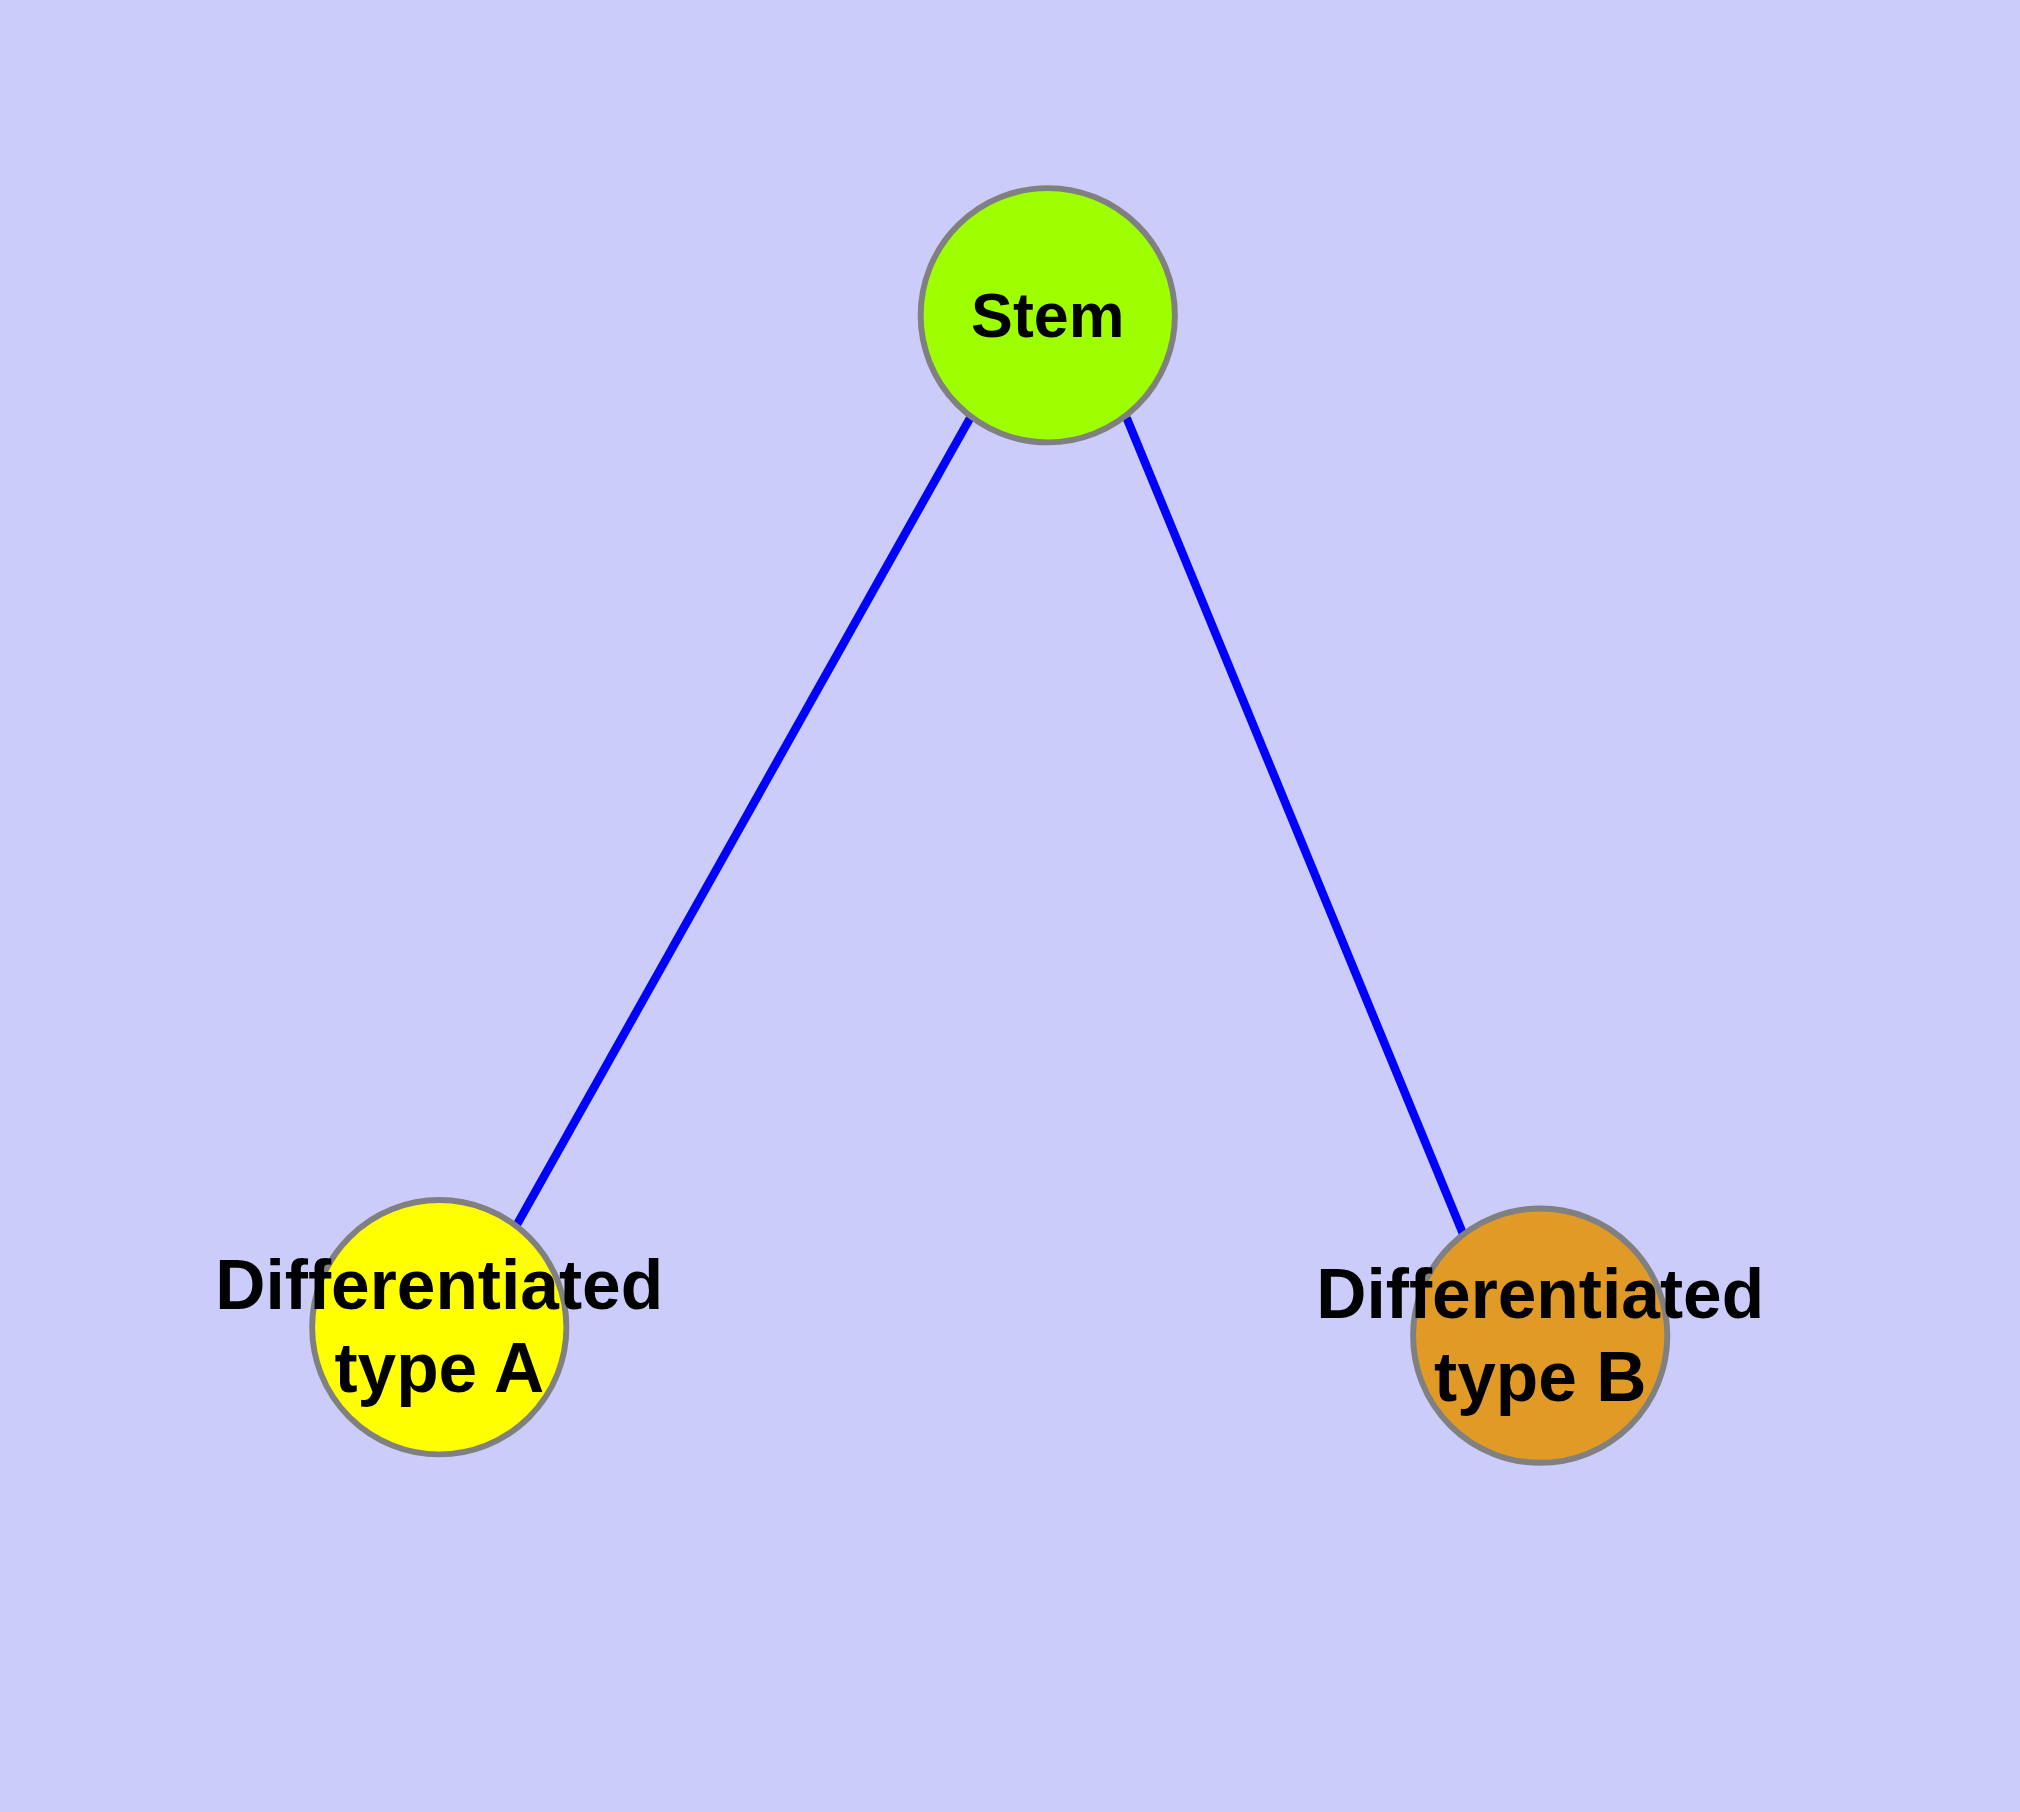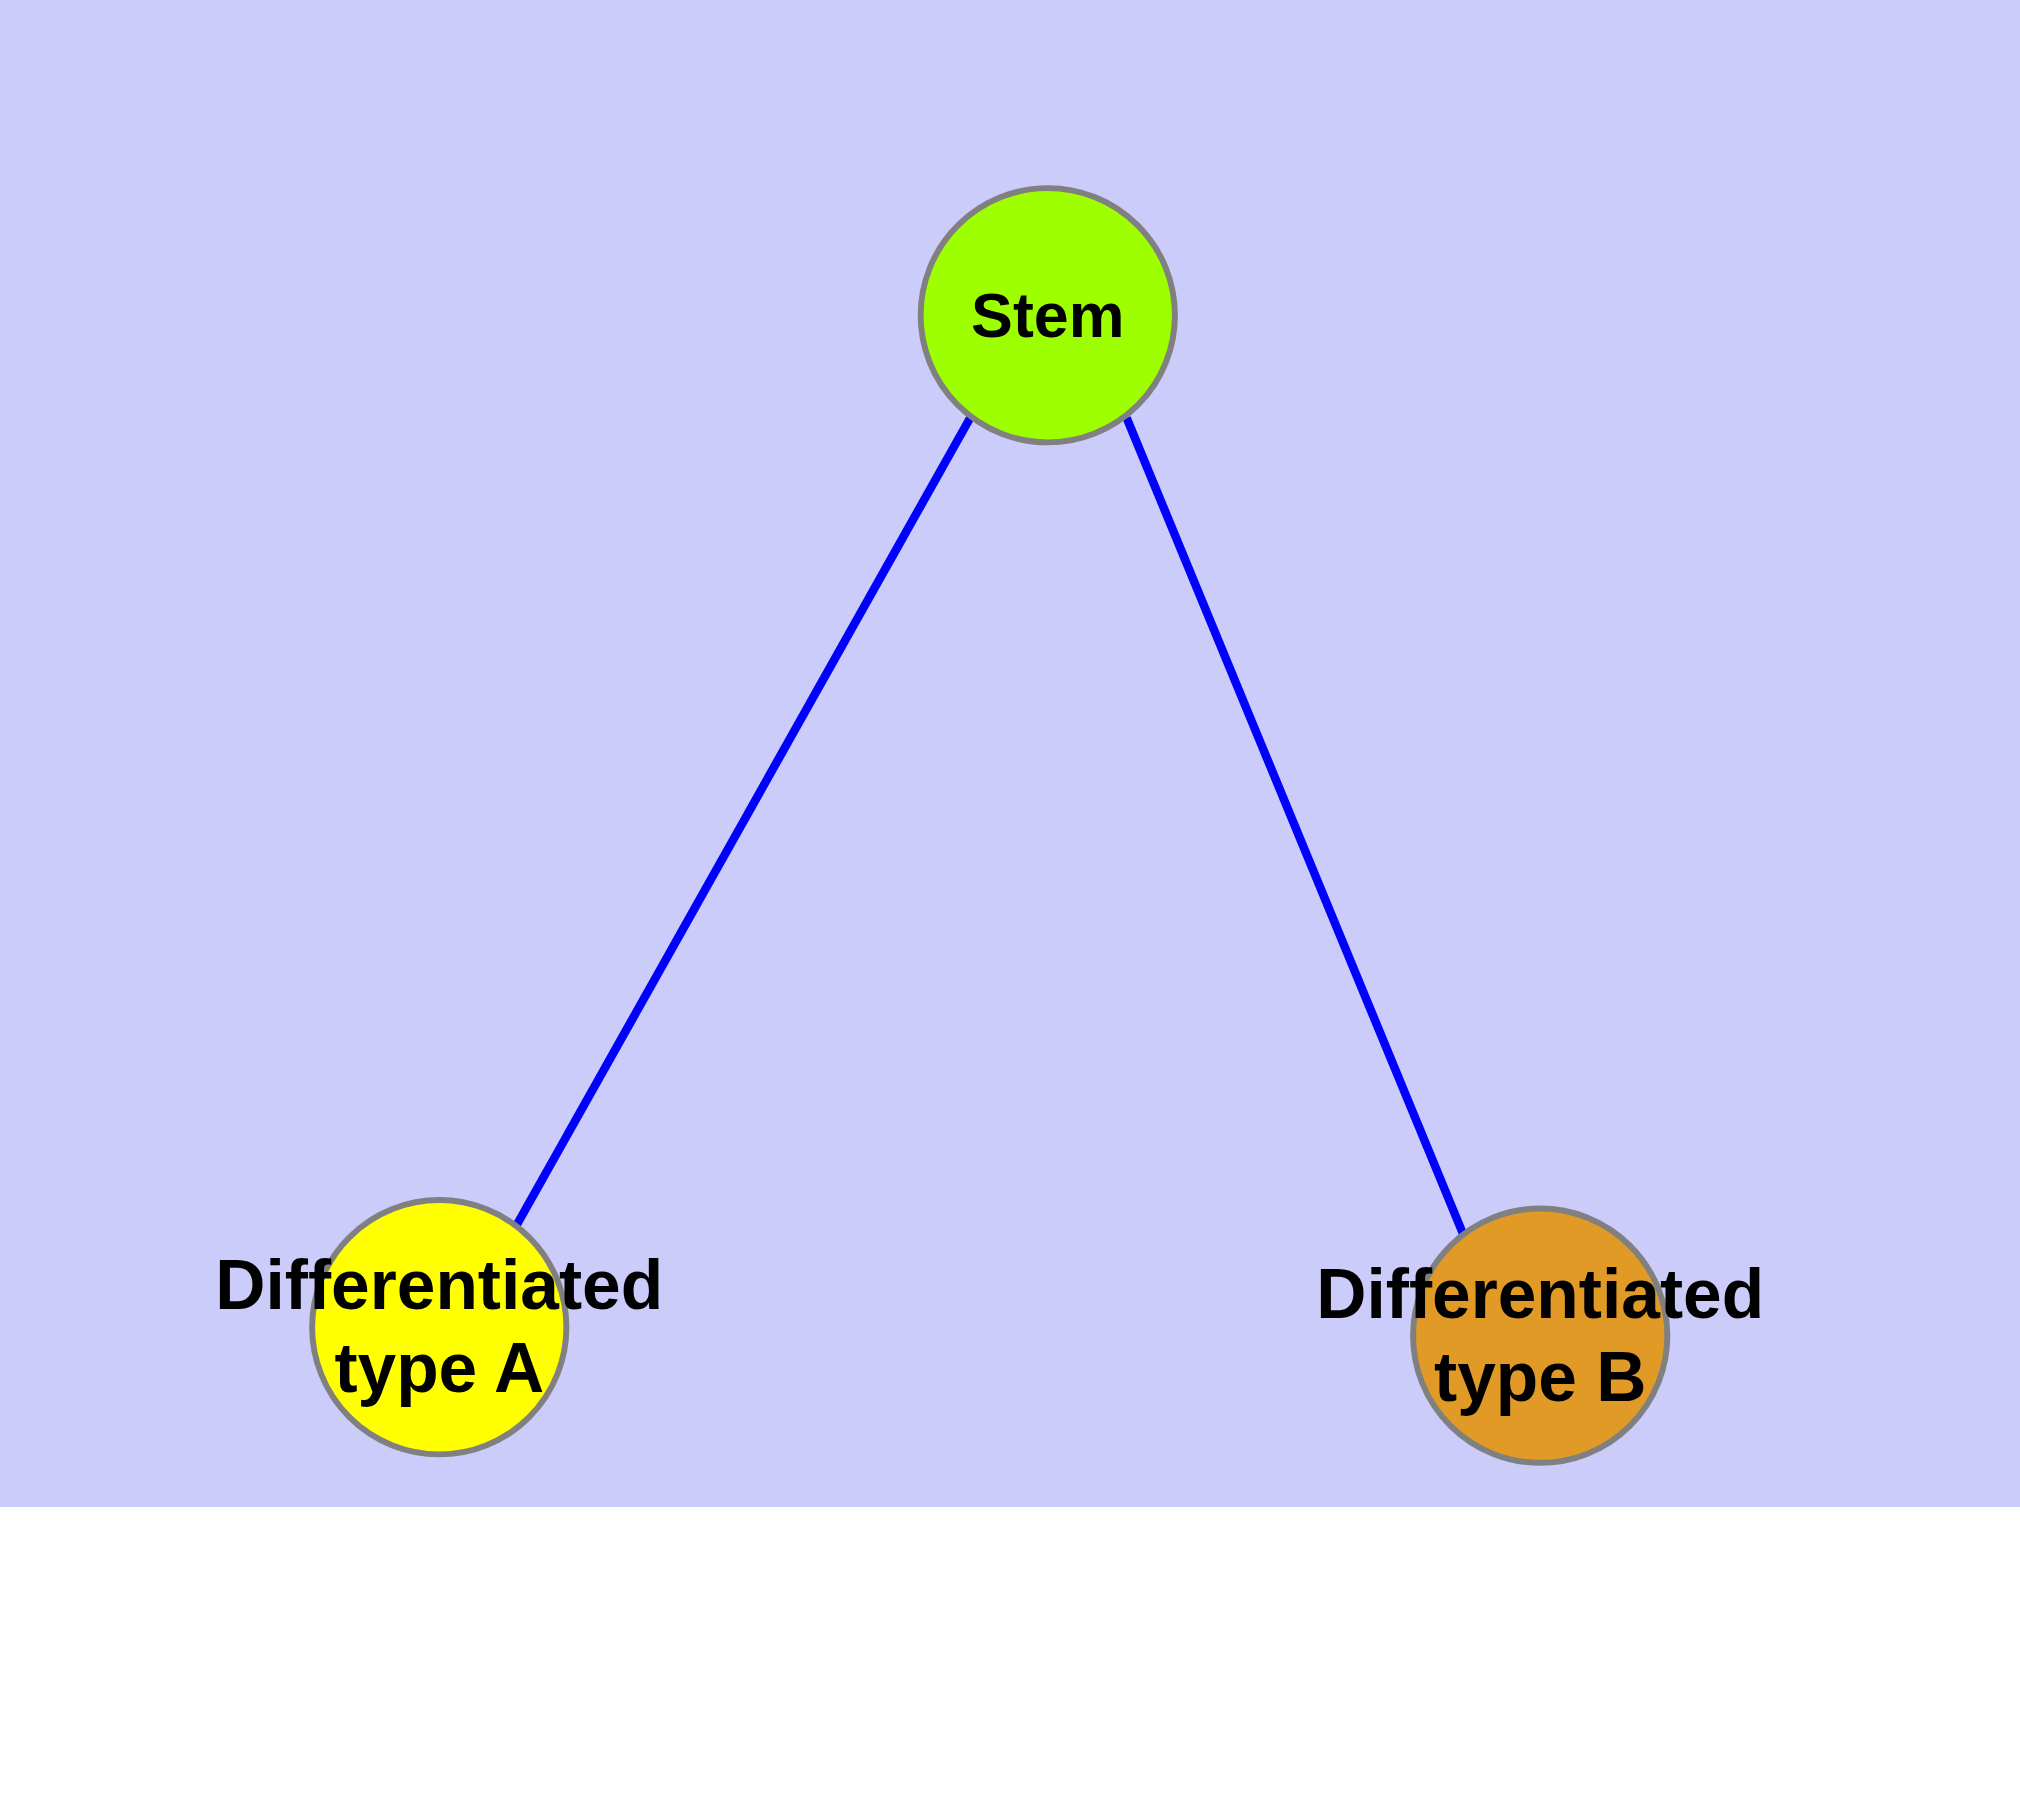--- a/index.html
+++ b/index.html
@@ -8,21 +8,21 @@
   }
   body {
     width: 2021px;
     height: 1812px;
     overflow: hidden;
     font-family: "Liberation Sans", sans-serif;
   }
   #canvas {
     position: relative;
     width: 2021px;
-    height: 1507px;
+    height: 1812px;
     background: #ccccfa;
   }
   #graph-svg {
     position: absolute;
     top: 0;
     left: 0;
     width: 2021px;
     height: 1812px;
     display: block;
   }

